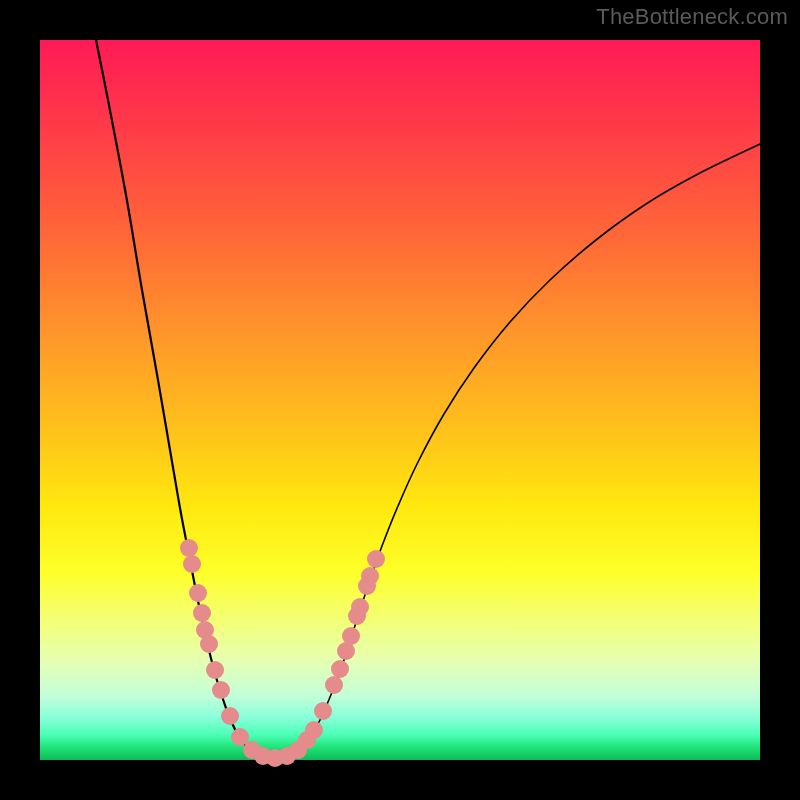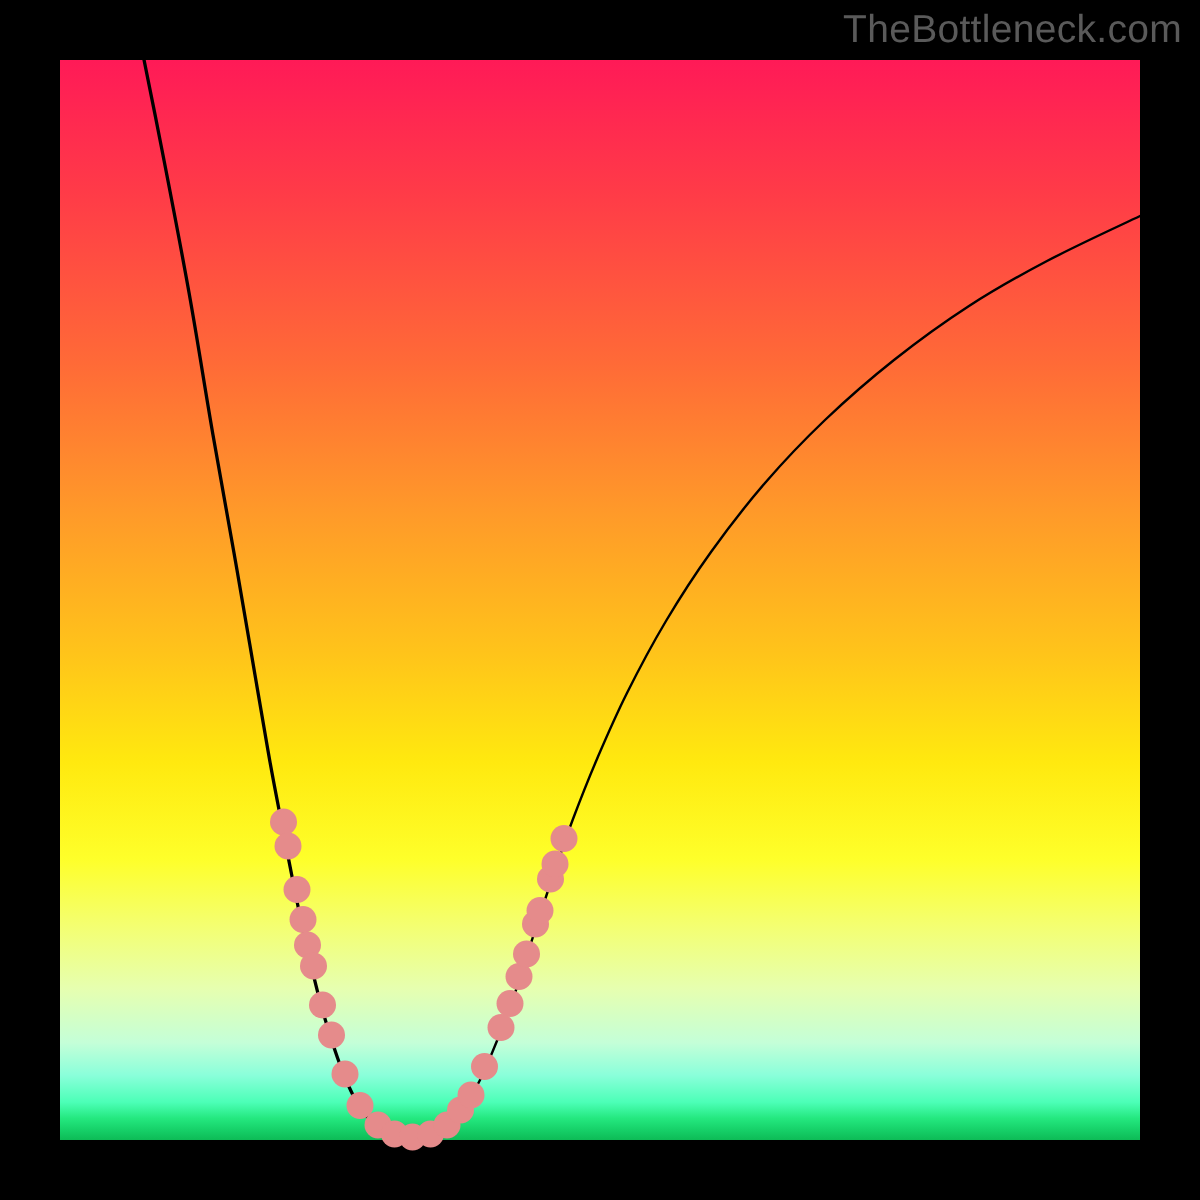--- a/index.html
+++ b/index.html
@@ -9,21 +9,21 @@
     background: #000;
     position: relative;
     overflow: hidden;
     font-family: Arial, Helvetica, sans-serif;
   }
   .watermark {
     position: absolute;
     top: 4px;
     right: 12px;
     color: #5a5a5a;
-    font-size: 26px;
+    font-size: 22px;
     font-weight: 500;
     letter-spacing: 0.2px;
     z-index: 10;
   }
   .plot-area {
     position: absolute;
     left: 40px;
     top: 40px;
     width: 720px;
     height: 720px;

